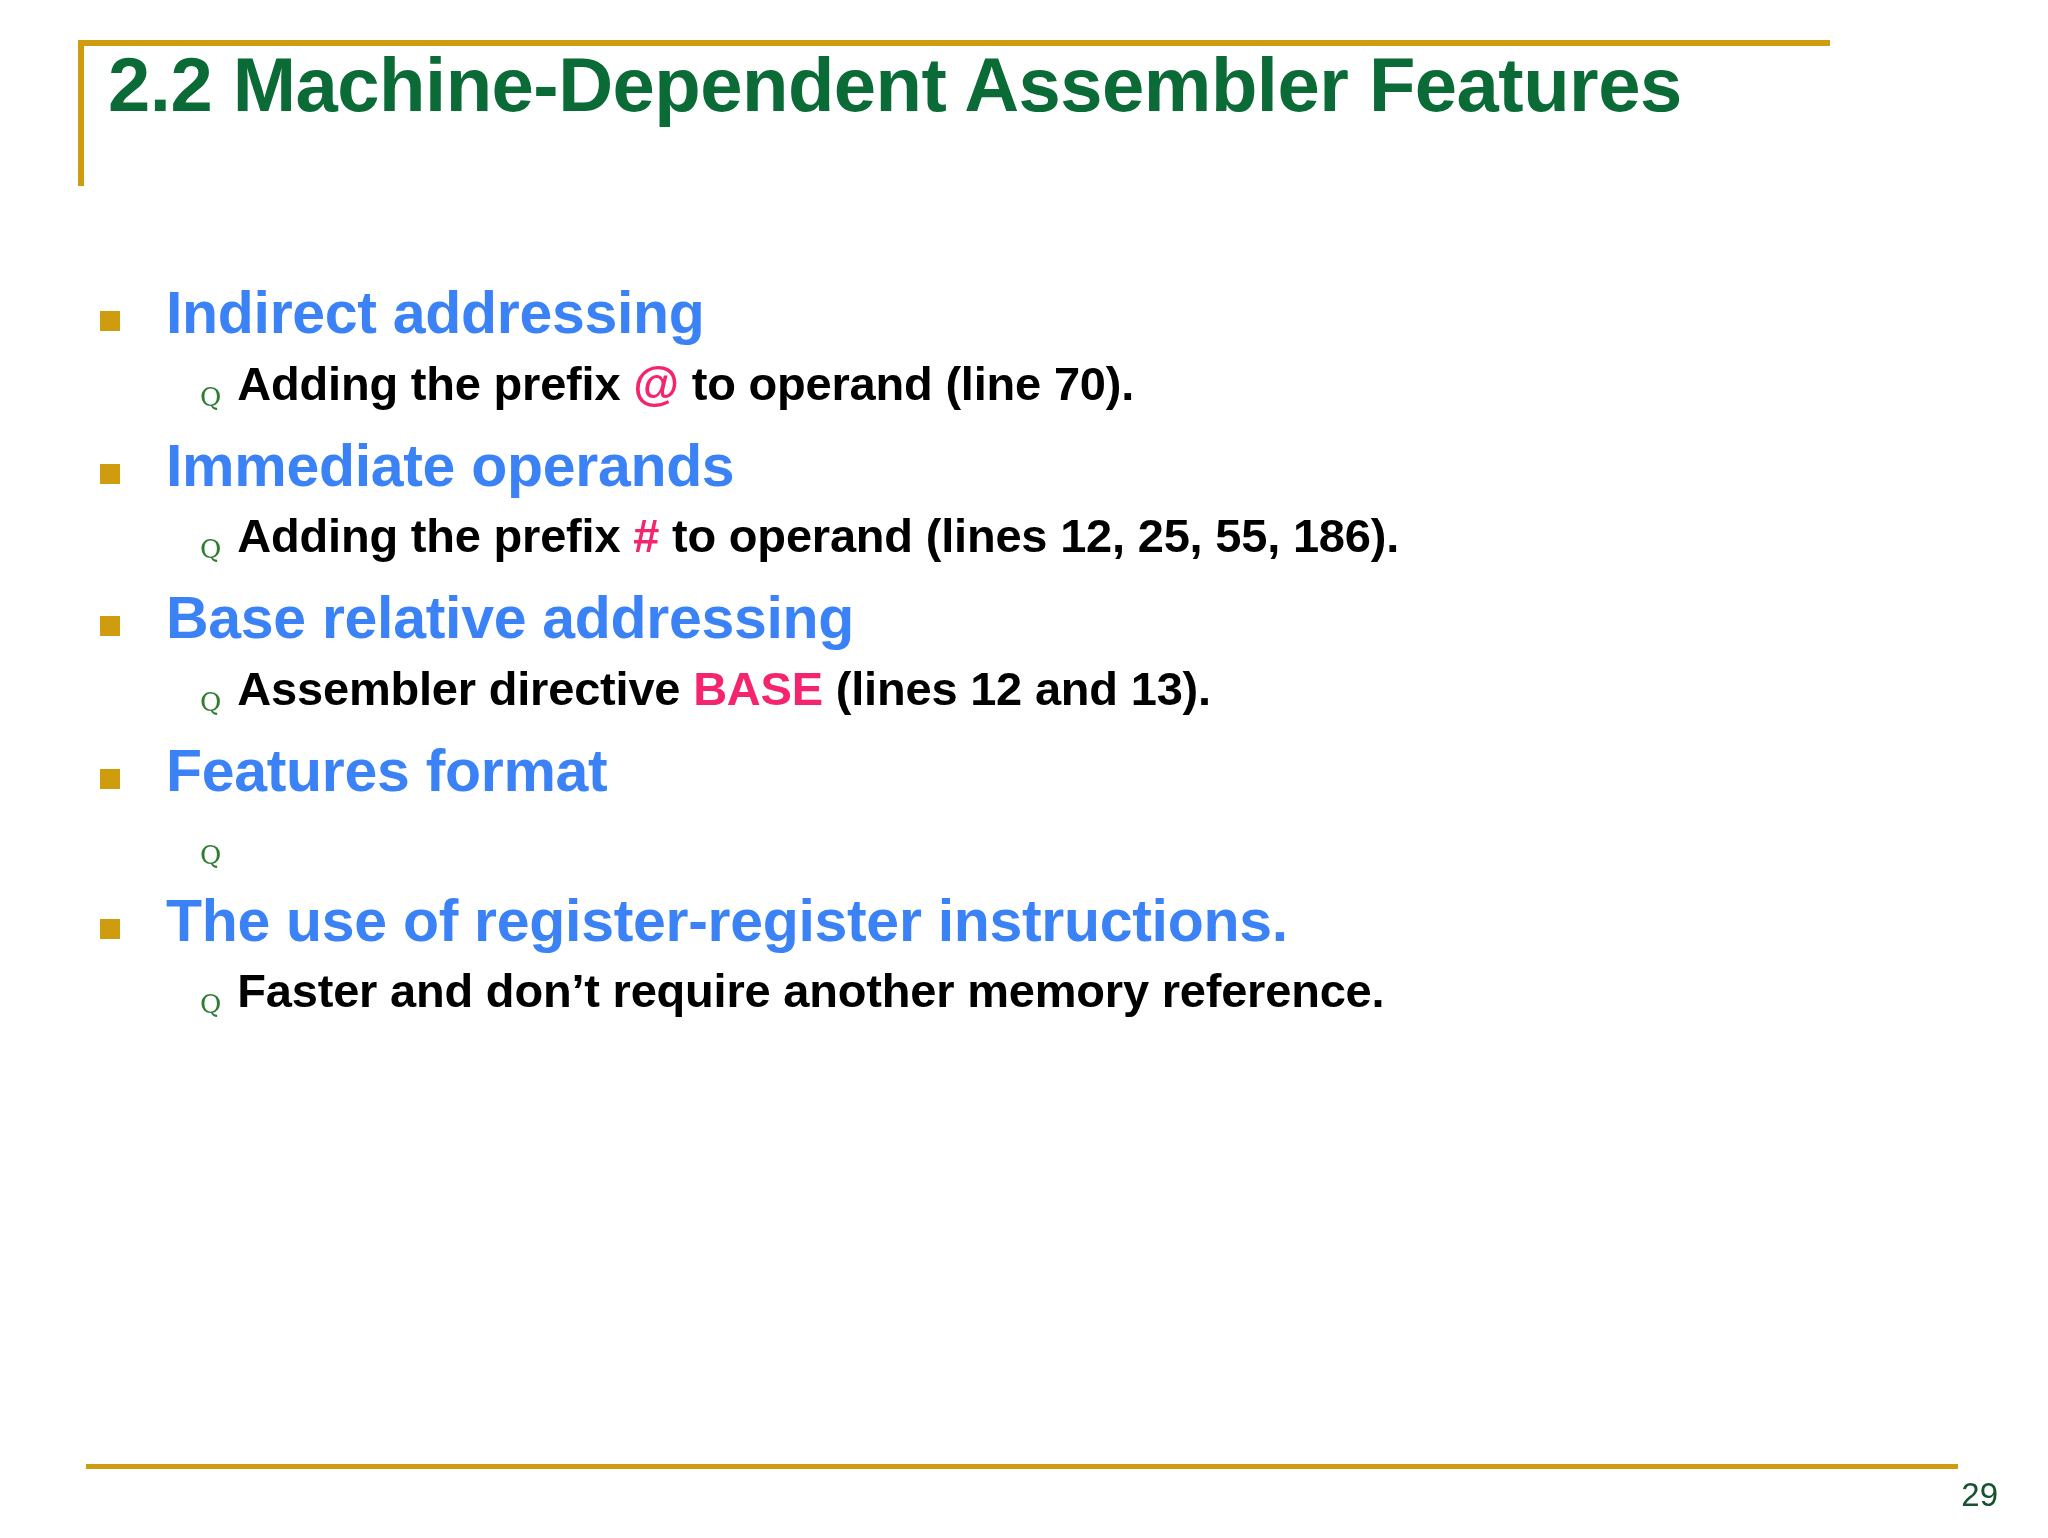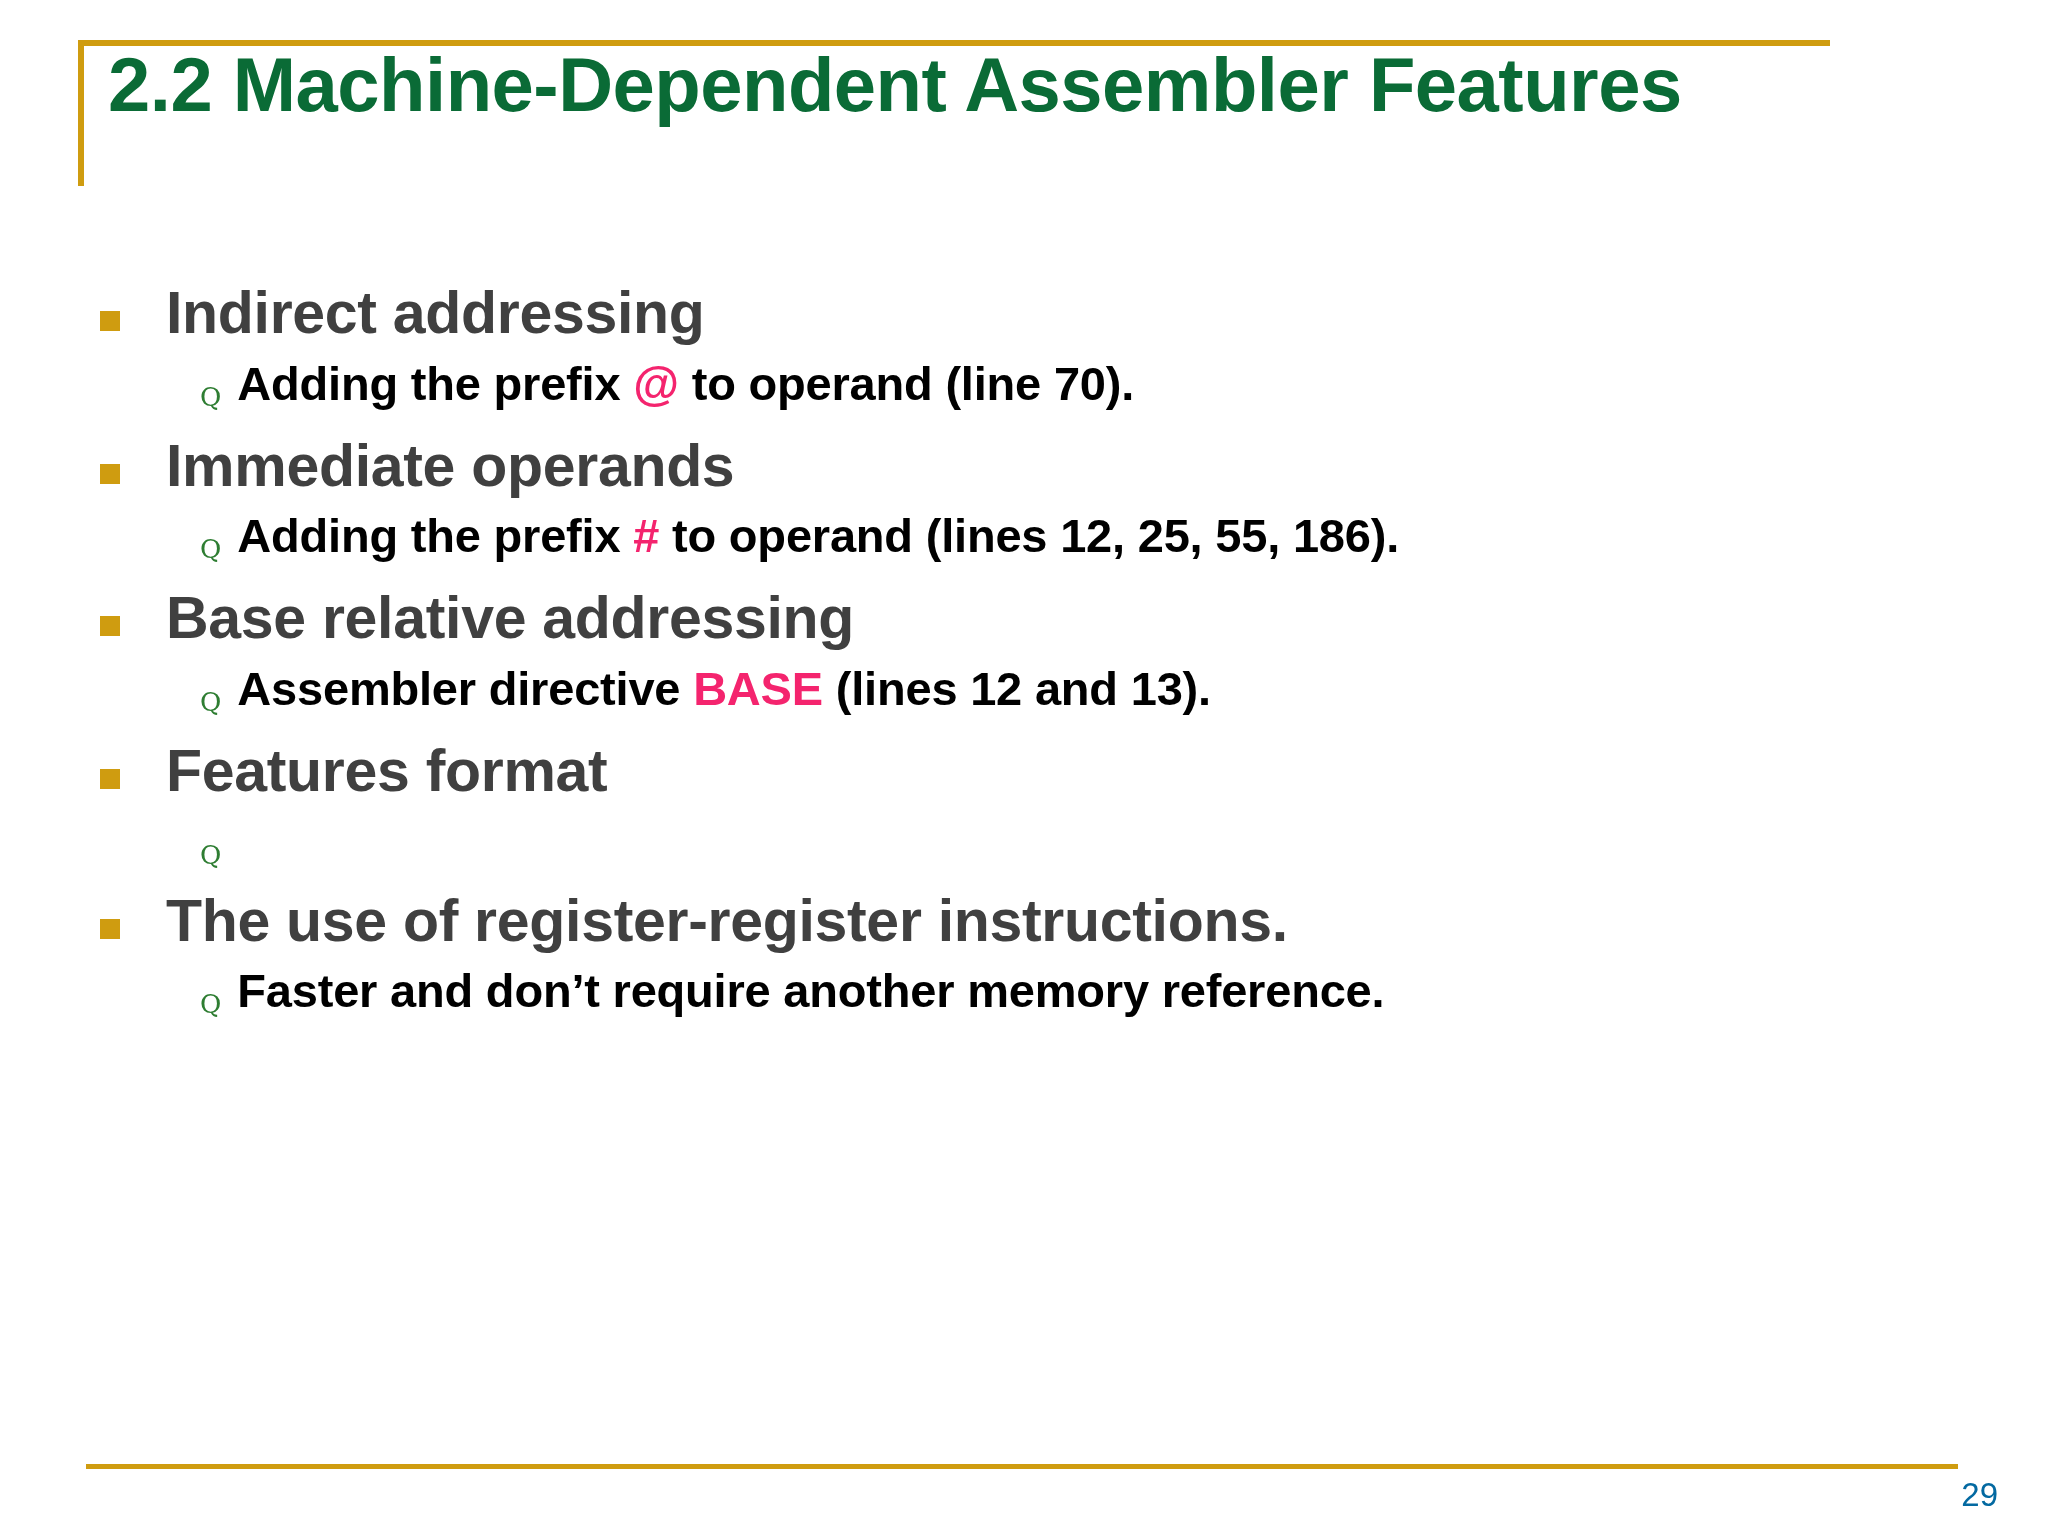--- a/index.html
+++ b/index.html
@@ -58,21 +58,21 @@
     width: 20px;
     height: 20px;
     background: #cf9c10;
     margin-top: 35px;
     margin-right: 46px;
     margin-left: 4px;
   }
   .lvl1-text {
     font-size: 59px;
     font-weight: bold;
-    color: #404040;
+    color: #3b82f6;
     line-height: 1.28;
     letter-spacing: -0.3px;
     white-space: nowrap;
   }
 
   .lvl2 {
     display: flex;
     align-items: flex-start;
     margin: 0 0 16px 0;
     padding-left: 104px;
@@ -105,21 +105,21 @@
     top: 1464px;
     width: 1872px;
     height: 5px;
     background: #cf9c10;
   }
   #page-number {
     position: absolute;
     right: 50px;
     top: 1476px;
     font-size: 33px;
-    color: #0369a1;
+    color: #14532d;
     font-family: "Liberation Sans", sans-serif;
   }
 </style>
 </head>
 <body>
 
 <div id="title-frame"></div>
 
 <div id="slide-title">2.2  Machine-Dependent Assembler Features</div>
 

